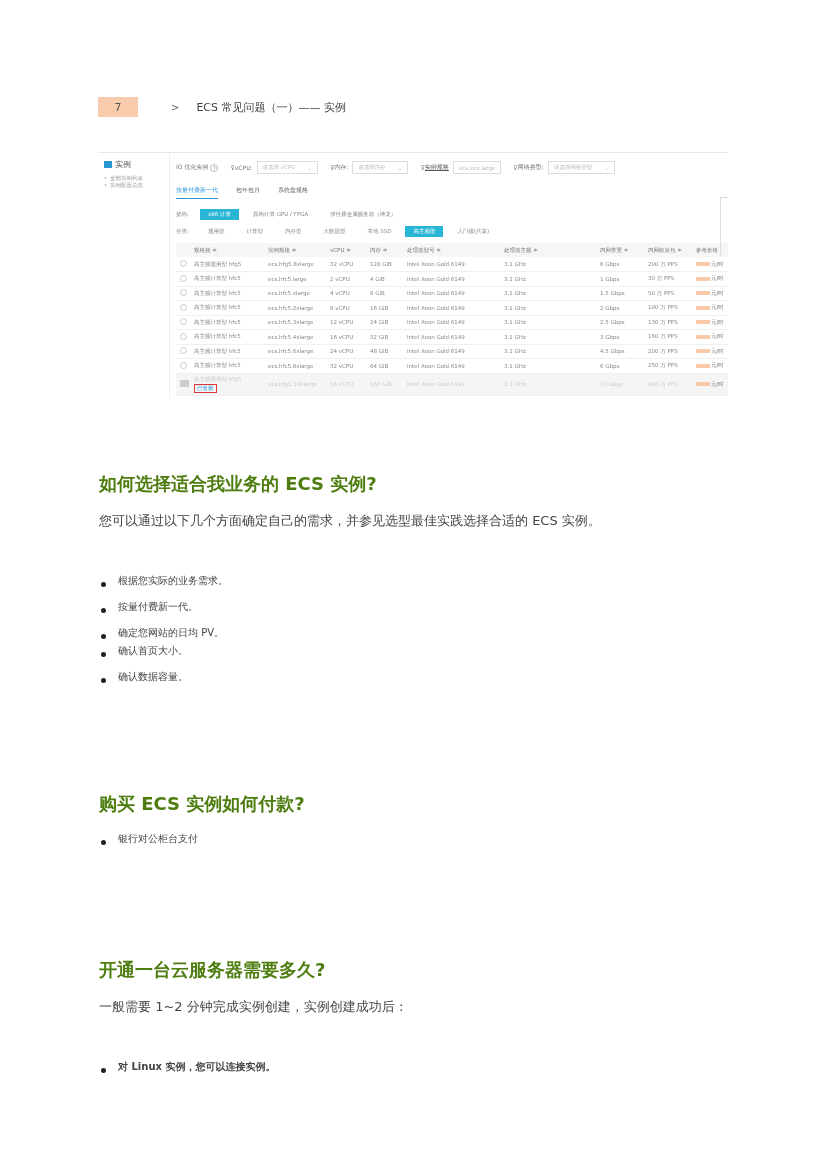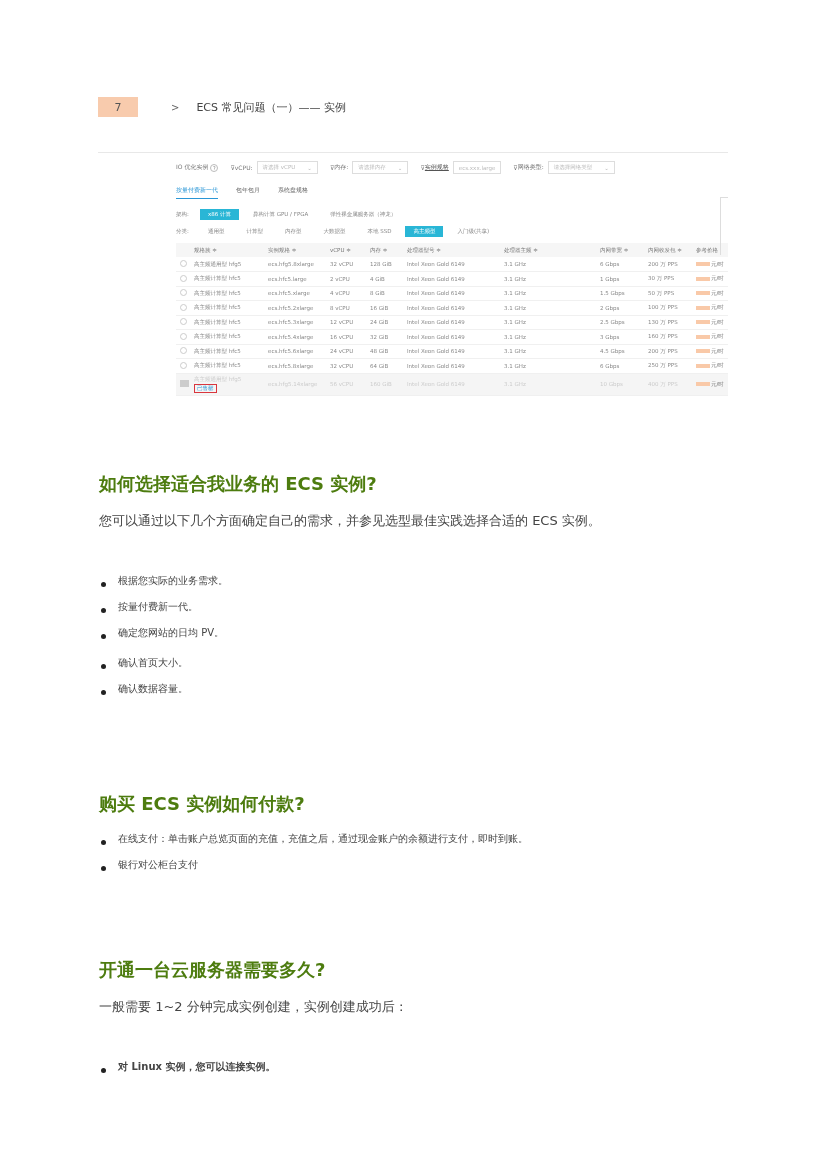--- a/index.html
+++ b/index.html
@@ -58,20 +58,30 @@
 </head>
 <body>
 
 <div class="page-header">
   <div class="page-num">7</div>
   <span class="crumb-sep">&gt;</span>
   <span class="crumb-title">ECS 常见问题（一）—— 实例</span>
 </div>
 
 <div class="shot">
+  <div class="shot-side">
+    <div class="shot-side-title">
+      <span class="shot-side-icon"></span>
+      <span>实例</span>
+    </div>
+    <ul class="shot-side-list">
+      <li>全部实例列表</li>
+      <li>实例配置总览</li>
+    </ul>
+  </div>
 
   <div class="shot-main">
     <div class="filter-row">
       <div class="filter-item">
         <span>IO 优化实例</span>
         <span style="margin-left:2px;border:1px solid #bbb;border-radius:50%;width:8px;height:8px;display:inline-flex;align-items:center;justify-content:center;font-size:5px;">?</span>
       </div>
       <div class="filter-item">
         <span>⊽</span>
         <span>vCPU:</span>
@@ -256,28 +266,27 @@
     </table>
     <div class="side-panel"></div>
   </div>
 </div>
 
 <h2 style="top:472px;">如何选择适合我业务的 ECS 实例?</h2>
 <p class="body" style="top:512px;text-align:right;">您可以通过以下几个方面确定自己的需求，并参见选型最佳实践选择合适的 ECS 实例。</p>
 <ul class="bul" style="top:574px;">
   <li style="margin-bottom:12px;">根据您实际的业务需求。</li>
   <li style="margin-bottom:12px;">按量付费新一代。</li>
-  <li style="margin-bottom:16px;">确定您网站的日均 PV。</li>
+  <li style="margin-bottom:4px;">确定您网站的日均 PV。</li>
   <li style="margin-bottom:12px;">确认首页大小。</li>
   <li>确认数据容量。</li>
 </ul>
 
 <h2 style="top:792px;">购买 ECS 实例如何付款?</h2>
 <ul class="bul" style="top:832px;">
-  <li style="margin-bottom:12px;">在线支付：单击账户总览页面的充值，充值之后，通过现金账户的余额进行支付，即时到账。</li>
   <li>银行对公柜台支付</li>
 </ul>
 
 <h2 style="top:958px;">开通一台云服务器需要多久?</h2>
 <p class="body" style="top:998px;">一般需要 1~2 分钟完成实例创建，实例创建成功后：</p>
 <ul class="bul" style="top:1060px;font-weight:bold;">
   <li>对 Linux 实例，您可以连接实例。</li>
 </ul>
 
 </body></html>

